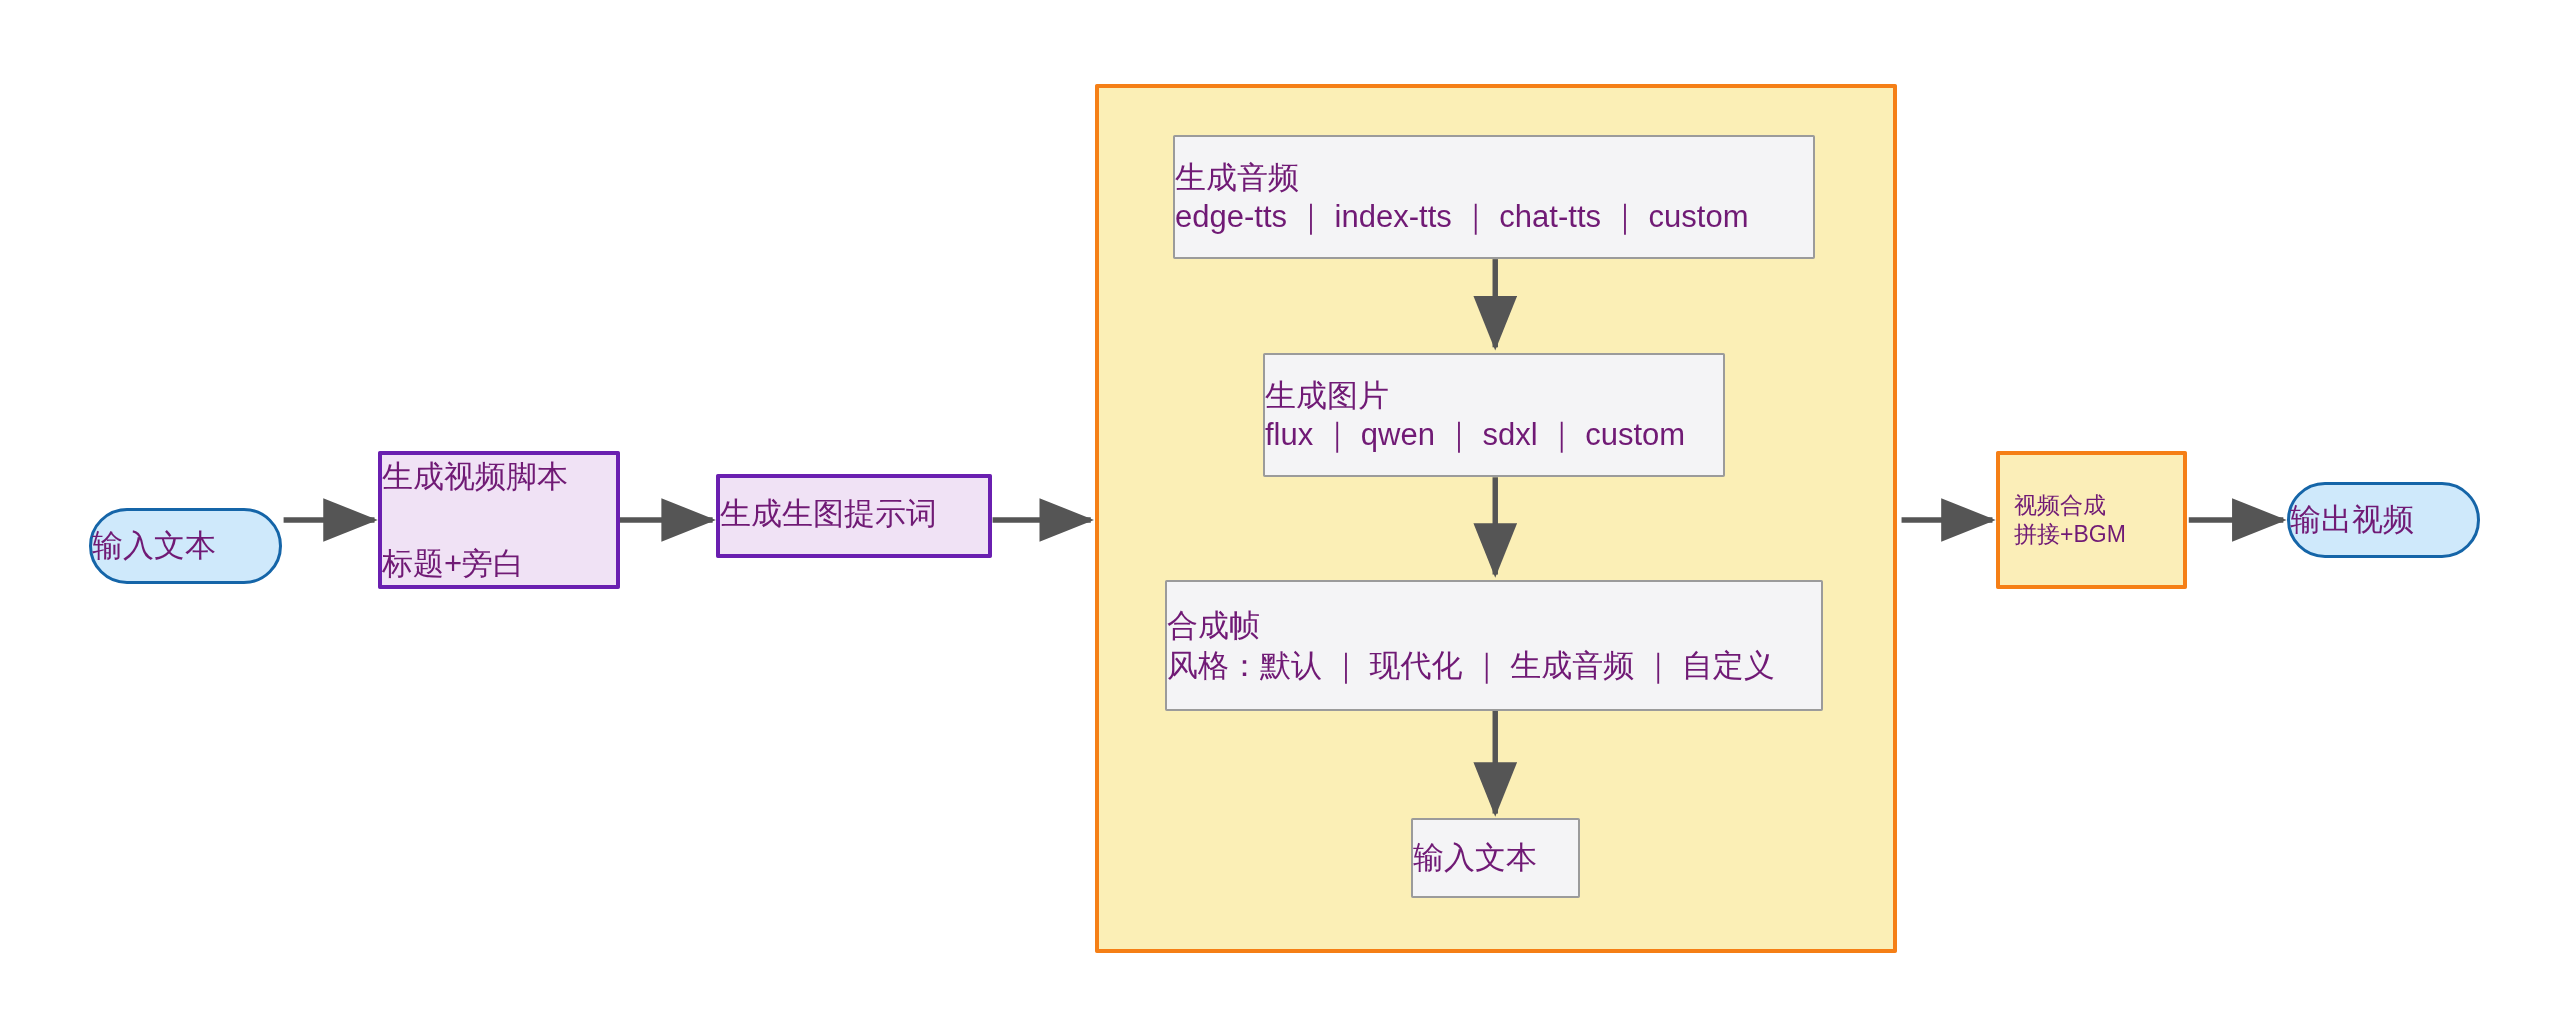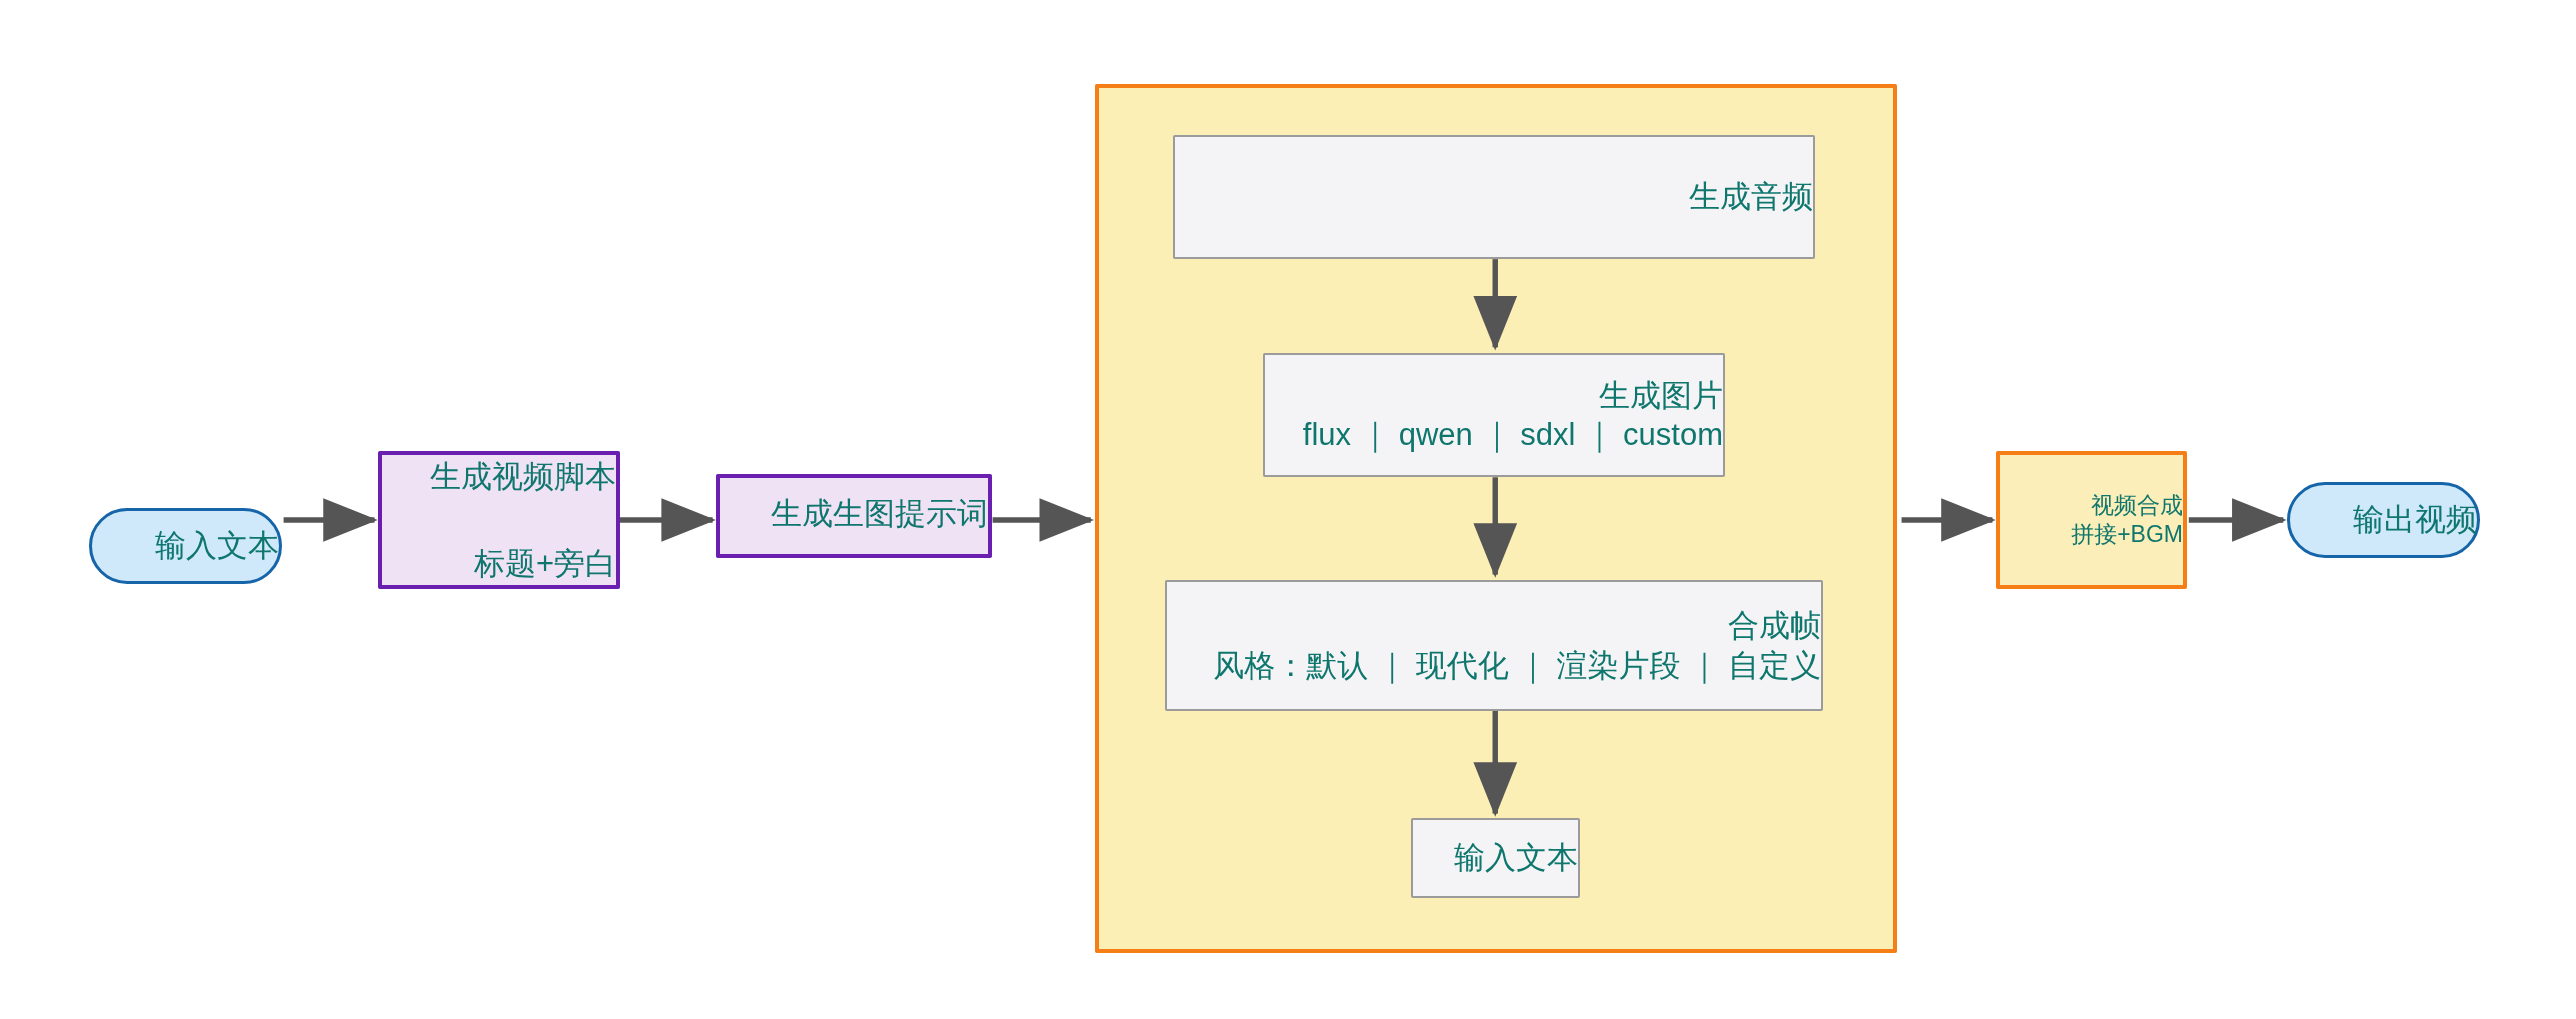--- a/index.html
+++ b/index.html
@@ -25,24 +25,24 @@
     top: 0;
     width: 2576px;
     height: 1020px;
     pointer-events: none;
   }
   .node {
     position: absolute;
     box-sizing: border-box;
     display: flex;
     flex-direction: column;
-    align-items: flex-end;
+    align-items: flex-start;
     justify-content: center;
     text-align: center;
-    color: #0f766e;
+    color: #701a75;
     line-height: 1.26;
     white-space: nowrap;
   }
   
   .node.terminal {
     background: #cfe9fb;
     border: 3.6px solid #1565a8;
     border-radius: 908px;
     font-size: 31px;
   }
@@ -118,30 +118,31 @@
     <span class="line2">生成视频脚本</span>
     <span class="line2">标题+旁白</span>
   </div>
 
   <div class="node purple" style="left:716px; top:474px; width:276px; height:84px;font-family:Liberation Mono, monospace;">
     <span>生成生图提示词</span>
   </div>
 
   <div class="node plain" style="left:1173px; top:135px; width:642px; height:124px;">
     <span class="line2">生成音频</span>
+    <span class="line2">edge-tts ｜ index-tts ｜ chat-tts ｜ custom</span>
   </div>
 
   <div class="node plain" style="left:1263px; top:353px; width:462px; height:124px;">
     <span class="line2">生成图片</span>
     <span class="line2">flux ｜ qwen ｜ sdxl ｜ custom</span>
   </div>
 
   <div class="node plain" style="left:1165px; top:580px; width:658px; height:131px;">
     <span class="line2">合成帧</span>
-    <span class="line2">风格：默认 ｜ 现代化 ｜ 渲染片段 ｜ 自定义</span>
+    <span class="line2">风格：默认 ｜ 现代化 ｜ 生成音频 ｜ 自定义</span>
   </div>
 
   <div class="node plain" style="left:1411px; top:818px; width:169px; height:80px;">
     <span>输入文本</span>
   </div>
 
   <div class="node orange" style="left:1996px; top:451px; width:191px; height:138px;">
     <span class="line2">视频合成</span>
     <span class="line2">拼接+BGM</span>
   </div>

